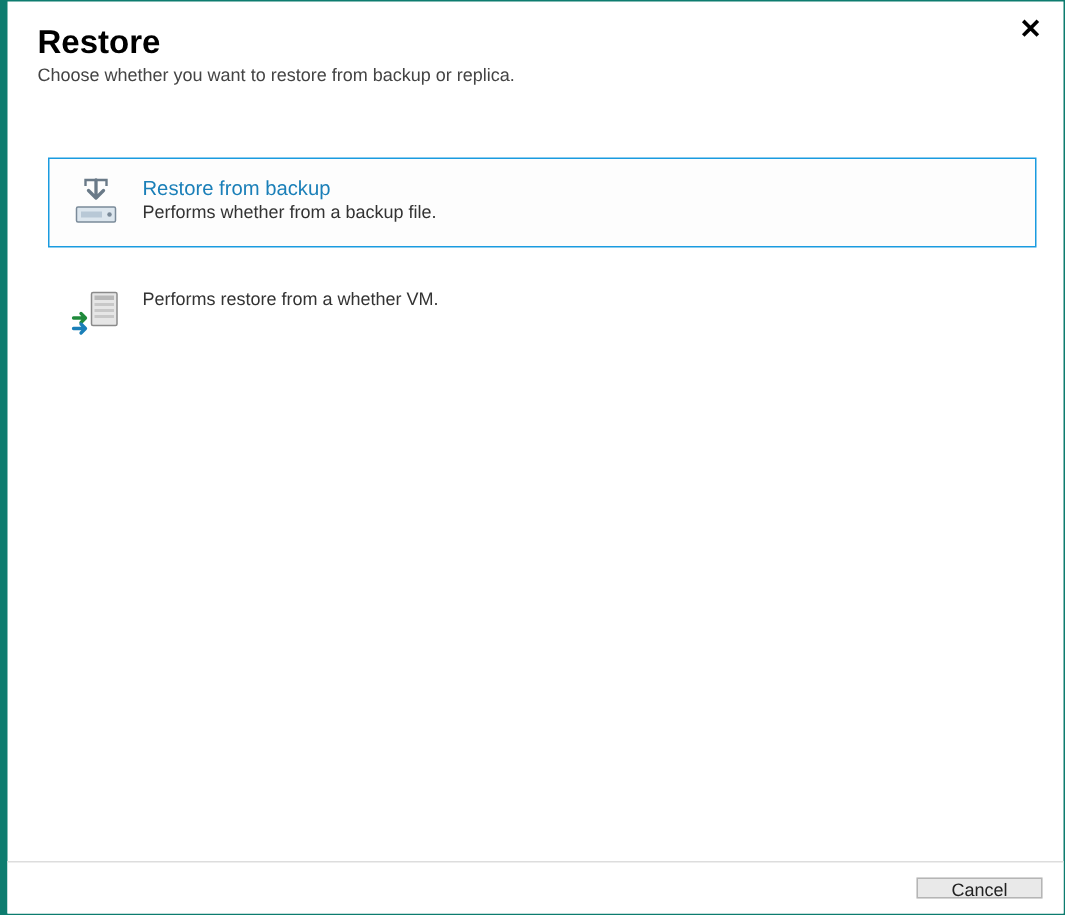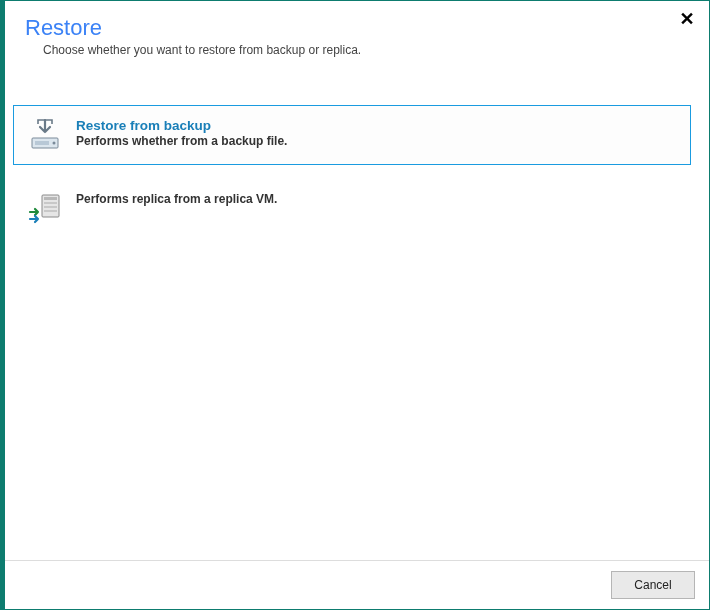--- a/index.html
+++ b/index.html
@@ -32,33 +32,31 @@
       justify-content: center;
       font-size: 18px;
       font-weight: bold;
       color: #000;
     }
     .header {
       padding: 14px 20px 8px 20px;
     }
     .title {
       font-size: 22px;
-      font-weight: 400;
-      color: #3b82f6;
+      font-weight: 700;
+      color: #000000;
       margin-bottom: 2px;
     }
     .subtitle {
       font-size: 12px;
       color: #444;
-      margin-left: 18px;
     }
     .content {
       flex: 1;
-      padding: 40px 18px 0 8px;
-      font-weight: bold;
+      padding: 40px 18px 0 27px;
     }
     .option {
       display: flex;
       align-items: flex-start;
       padding: 12px 14px;
       border: 1px solid transparent;
       margin-bottom: 14px;
       cursor: pointer;
     }
     .option.selected {
@@ -86,21 +84,21 @@
     }
     .footer {
       border-top: 1px solid #ddd;
       padding: 10px 14px;
       display: flex;
       justify-content: flex-end;
       background: #fff;
     }
     .cancel-btn {
       min-width: 84px;
-      height: 28px;
+      height: 14px;
       background: #e9e9e9;
       border: 1px solid #b5b5b5;
       font-size: 12px;
       color: #222;
       cursor: pointer;
       padding: 0 12px;
     }
   </style>
 </head>
 <body>
@@ -140,21 +138,21 @@
           <rect x="14" y="3" width="17" height="22" rx="1" fill="#e6e6e6" stroke="#8a8a8a" stroke-width="1"></rect>
           <rect x="16" y="5" width="13" height="3" fill="#b8b8b8"></rect>
           <rect x="16" y="10" width="13" height="2" fill="#c8c8c8"></rect>
           <rect x="16" y="14" width="13" height="2" fill="#c8c8c8"></rect>
           <rect x="16" y="18" width="13" height="2" fill="#c8c8c8"></rect>
           <path d="M2 20 L10 20 M7 17 L10 20 L7 23" fill="none" stroke="#1f8a3b" stroke-width="2.2" stroke-linecap="round" stroke-linejoin="round"></path>
           <path d="M2 27 L10 27 M7 24 L10 27 L7 30" fill="none" stroke="#1a7fb8" stroke-width="2.2" stroke-linecap="round" stroke-linejoin="round"></path>
         </svg>
       </div>
       <div class="option-text">
-        <div class="option-desc">Performs replica from a replica VM.</div>
+        <div class="option-desc">Performs restore from a whether VM.</div>
       </div>
     </div>
 
   </div>
 
   <div class="footer">
     <button class="cancel-btn">Cancel</button>
   </div>
 
 </div>

